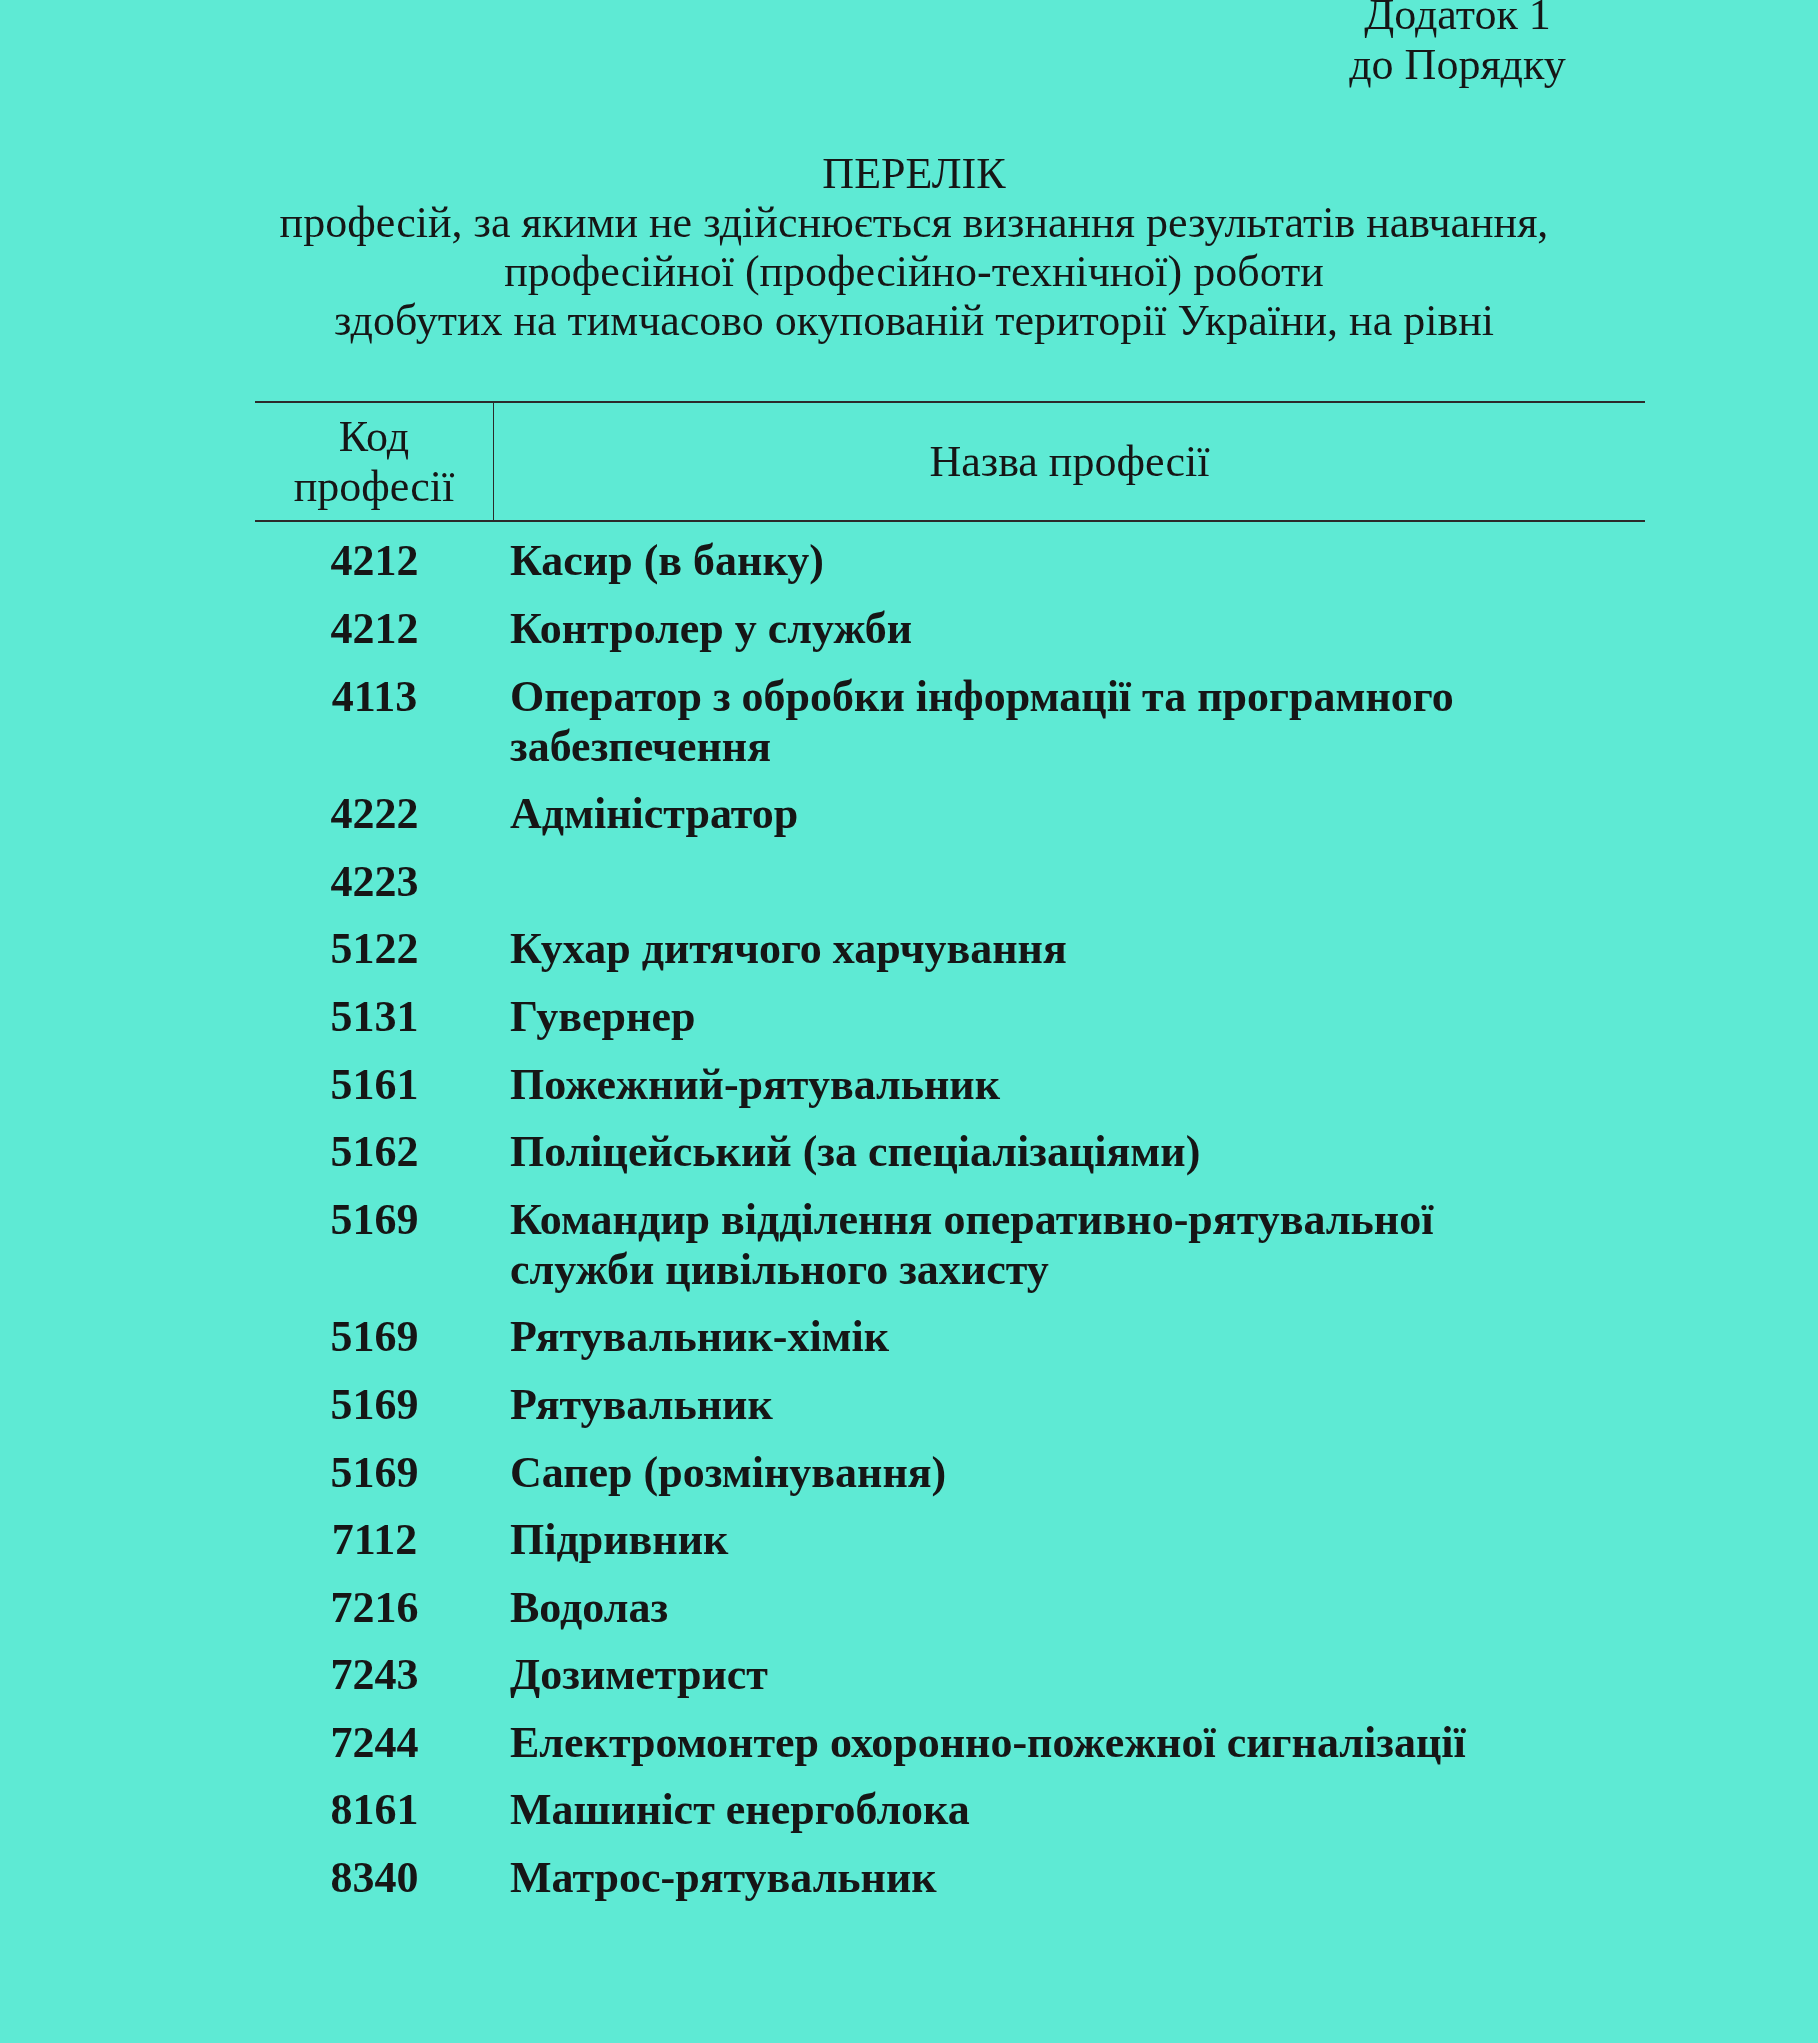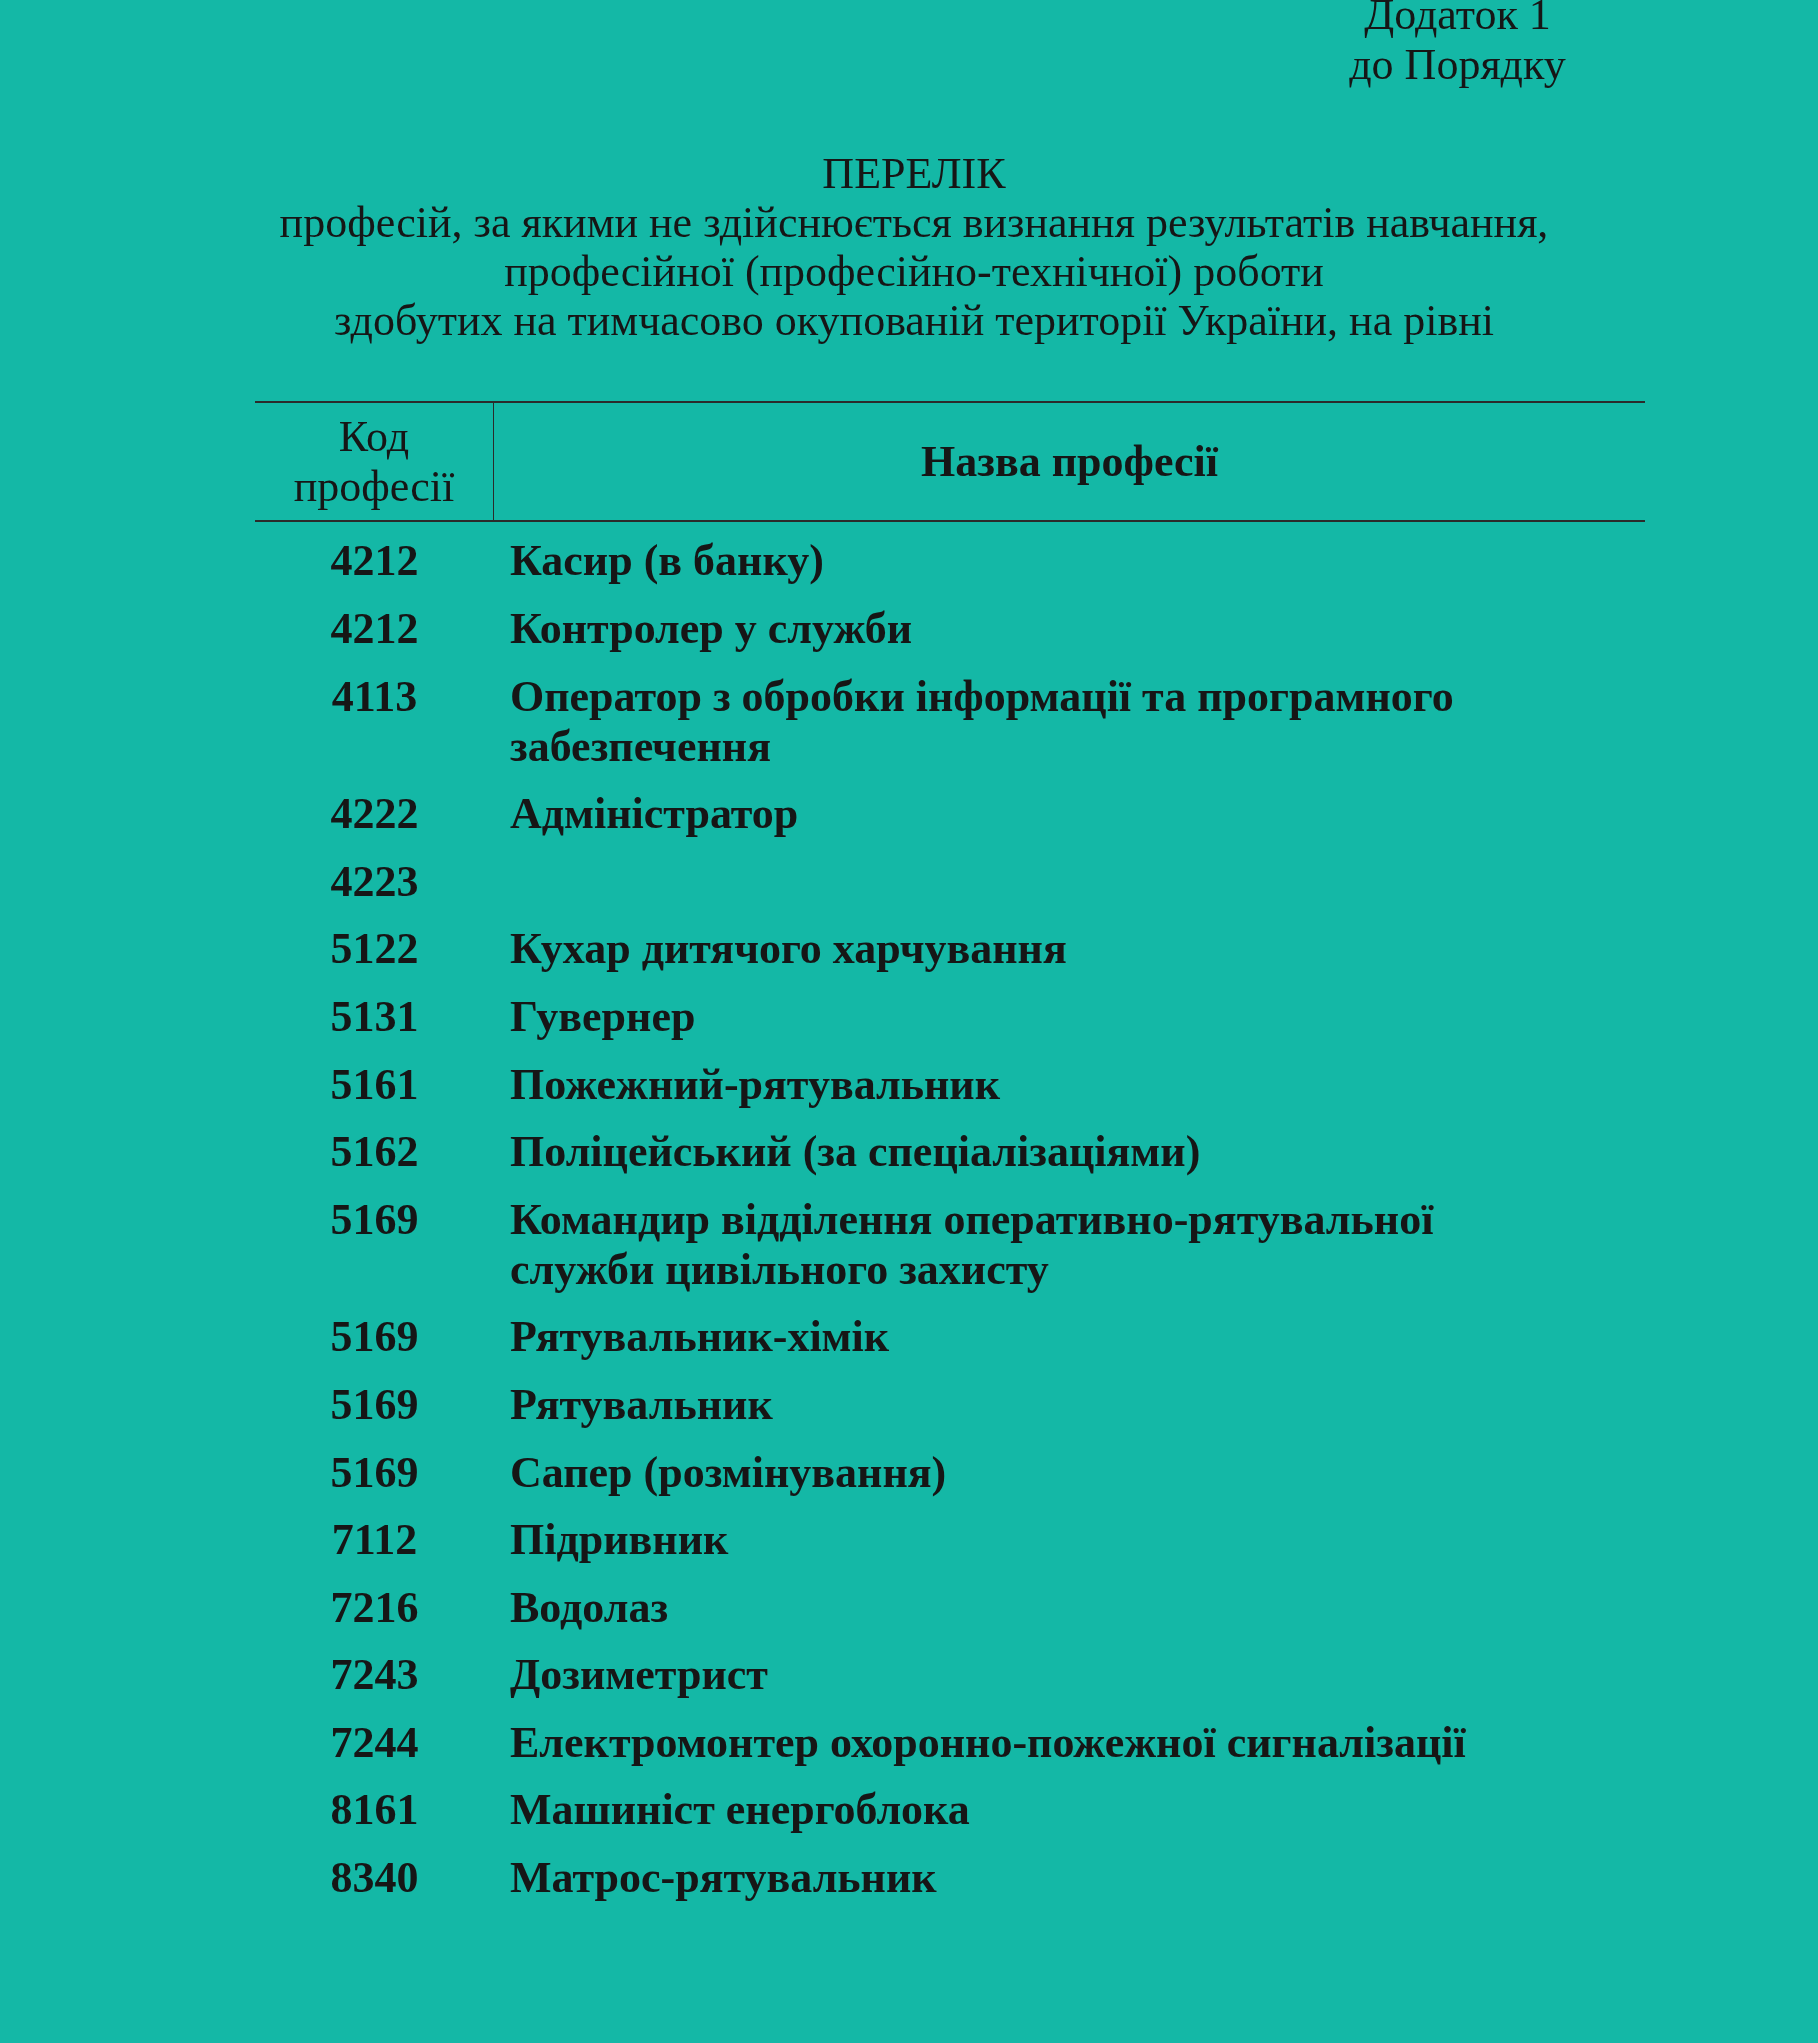--- a/index.html
+++ b/index.html
@@ -1,20 +1,20 @@
 <!DOCTYPE html>
 <html lang="uk" style="font-size:12.8px"><head>
 <meta charset="utf-8">
 <style>
   html, body { margin: 0; padding: 0; background: #ffffff; }
   .page {
     position: relative;
     width: 1819px;
     height: 2043px;
-    background: #14b8a6;
+    background: #5eead4;
     color: #161616;
     font-family: "Liberation Serif", "DejaVu Serif", serif;
     font-size: 44px;
     overflow: hidden;
   }
   .appendix {
     position: absolute;
     top: -10.4px;
     left: 1298px;
     width: 319px;
@@ -53,21 +53,20 @@
     text-align: center;
     line-height: 50px;
     padding: 0 24px;
   }
   .thead .name-h {
     flex: 1;
     display: flex;
     align-items: center;
     justify-content: center;
     line-height: 50px;
-    font-weight: bold;
   }
   .rows { padding-top: 14.4px; font-weight: bold; }
   .trow {
     display: flex;
     align-items: flex-start;
     margin-bottom: 17.6px;
     line-height: 50px;
   }
   .trow .code {
     width: 239px;

